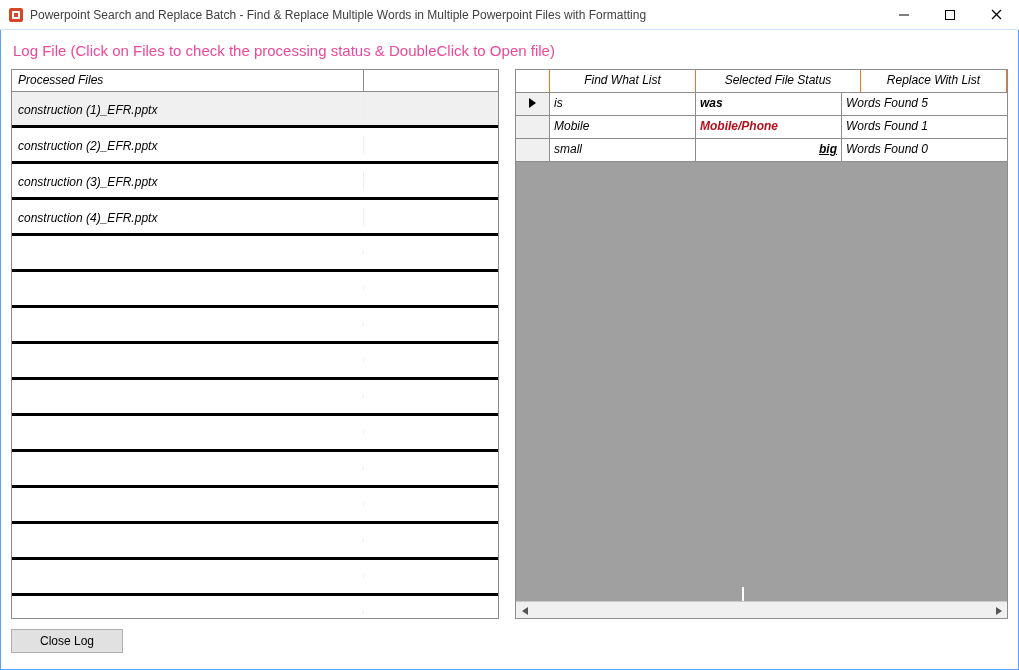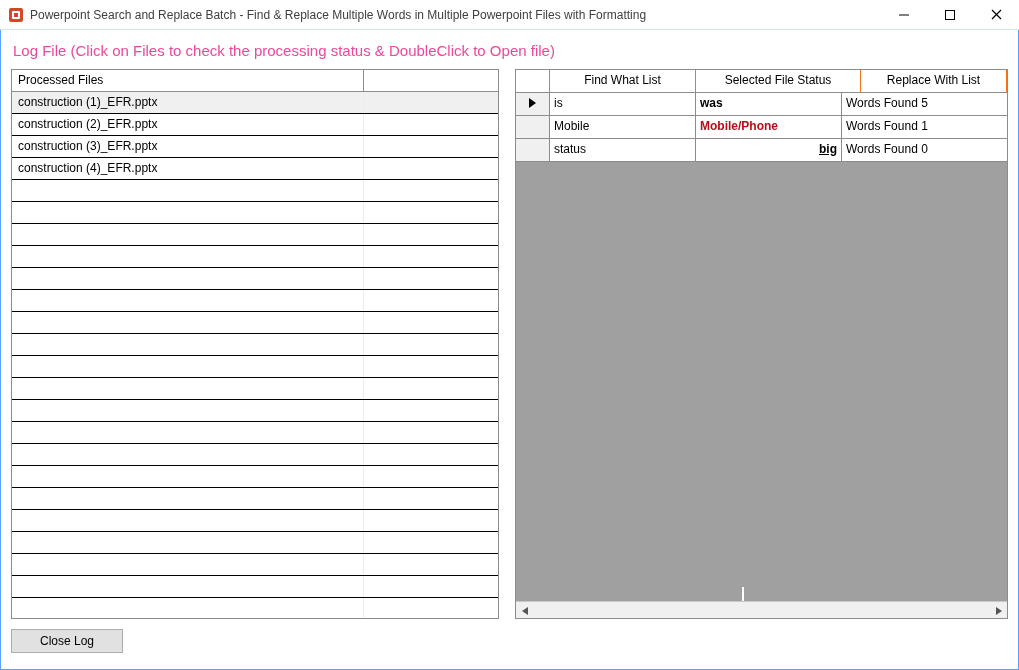--- a/index.html
+++ b/index.html
@@ -64,20 +64,21 @@
   .heading {
     color: #ec4899;
     font-size: 15px;
     margin: 2px 0 10px 2px;
   }
 
   .panes {
     display: flex;
     gap: 16px;
     height: 550px;
+    font-style: italic;
   }
 
   
   .left-pane {
     width: 488px;
     border: 1px solid #8c8c8c;
     background: #fff;
     display:flex;
     flex-direction: column;
     box-sizing: border-box;
@@ -96,24 +97,25 @@
     border-right: 1px solid #8c8c8c;
   }
   .left-header-spacer {
     flex: 1;
   }
   .left-body {
     flex: 1;
     overflow: hidden;
   }
   .left-row {
-    height: 22px;
-    border-bottom: 1px solid #000000;
-    display:flex;
-    box-sizing: border-box;
+    height: 36px;
+    border-bottom: 3px solid #000000;
+    display:flex;
+    box-sizing: border-box;
+    align-items: center;
   }
   .left-cell {
     flex: 0 0 352px;
     padding: 3px 6px 0 6px;
     font-size: 12px;
     box-sizing: border-box;
     border-right: 1px solid #ededed;
     white-space: nowrap;
   }
   .left-row.selected {
@@ -402,21 +404,21 @@
               <div class="gc col-c" style="text-align: left;">Words Found 5</div>
             </div>
             <div class="grid-row">
               <div class="gc row-header"></div>
               <div class="gc col-a" style="text-align: left;">Mobile</div>
               <div class="gc col-b fmt-red" style="text-align: left;">Mobile/Phone</div>
               <div class="gc col-c" style="text-align: left;">Words Found 1</div>
             </div>
             <div class="grid-row">
               <div class="gc row-header"></div>
-              <div class="gc col-a" style="text-align: left;">status</div>
+              <div class="gc col-a" style="text-align: left;">small</div>
               <div class="gc col-b fmt-underline-bold" style="text-align: right;">big</div>
               <div class="gc col-c" style="text-align: left;">Words Found 0</div>
             </div>
           </div>
         <div class="grid-fill">
           <div class="divider-tick"></div>
         </div>
         <div class="hscroll">
           <div class="arrow-btn arrow-left">
             <svg width="6" height="8">

